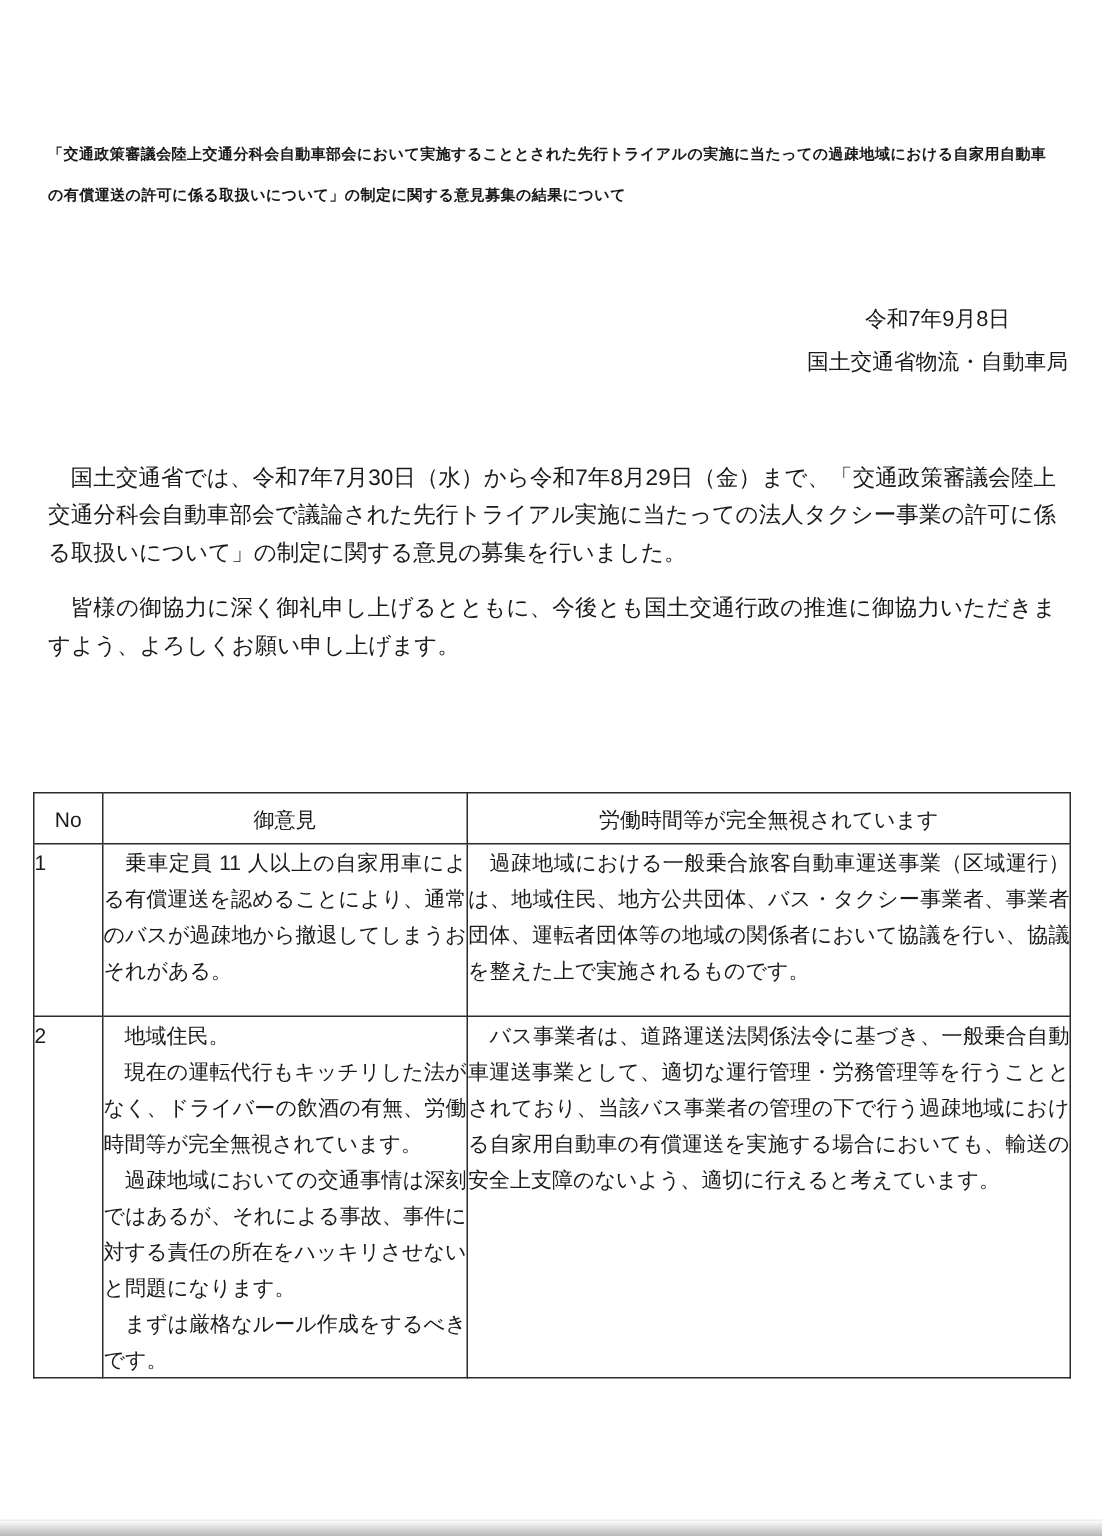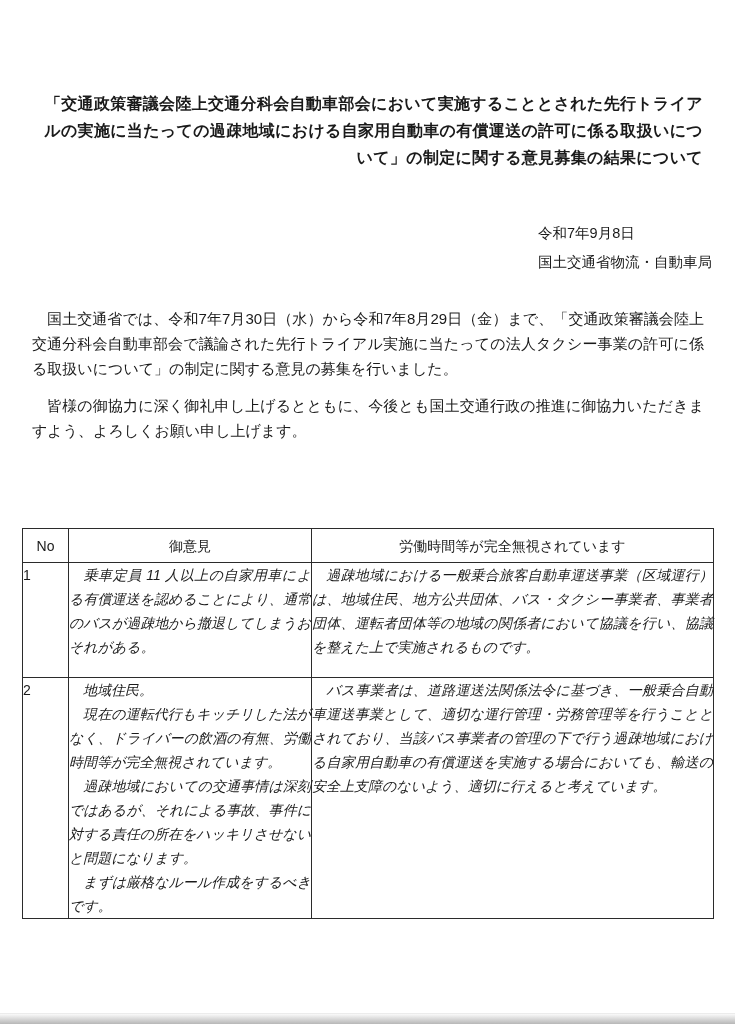--- a/index.html
+++ b/index.html
@@ -15,34 +15,33 @@
     overflow: hidden;
     font-family: "Liberation Sans", "DejaVu Sans", sans-serif;
     color: #1a1a1a;
   }
   .title {
     position: absolute;
     top: 90px;
     left: 32px;
     width: 671px;
     margin: 0;
-    font-size: 16px;
+    font-size: 10px;
     font-weight: bold;
     line-height: 27px;
-    text-align: right;
+    text-align: left;
     letter-spacing: 0.3px;
   }
   .meta {
     position: absolute;
     top: 199px;
     right: 23px;
-    text-align: left;
+    text-align: center;
     font-size: 14.5px;
     line-height: 29px;
-    margin-top: 20px;
   }
   .meta div { margin: 0; }
   .body-text {
     position: absolute;
     top: 294px;
     left: 20px;
     width: 696px;
     font-size: 15px;
     line-height: 25px;
     text-align: justify;
@@ -75,21 +74,20 @@
   col.c-no { width: 46px; }
   col.c-opinion { width: 243px; }
   col.c-response { width: 402px; }
   td.cell-no {
     padding: 3px 4px 0 14px;
     font-size: 14px;
   }
   td.cell-text {
     padding: 3px 8px 4px 8px;
     text-align: justify;
-    font-style: italic;
   }
   td.cell-text p { margin: 0; }
   tr.row-1 { height: 115px; }
   tr.row-2 { height: 240px; }
   .page-edge-shadow {
     position: absolute;
     left: 0;
     right: 0;
     bottom: 0;
     height: 10px;

